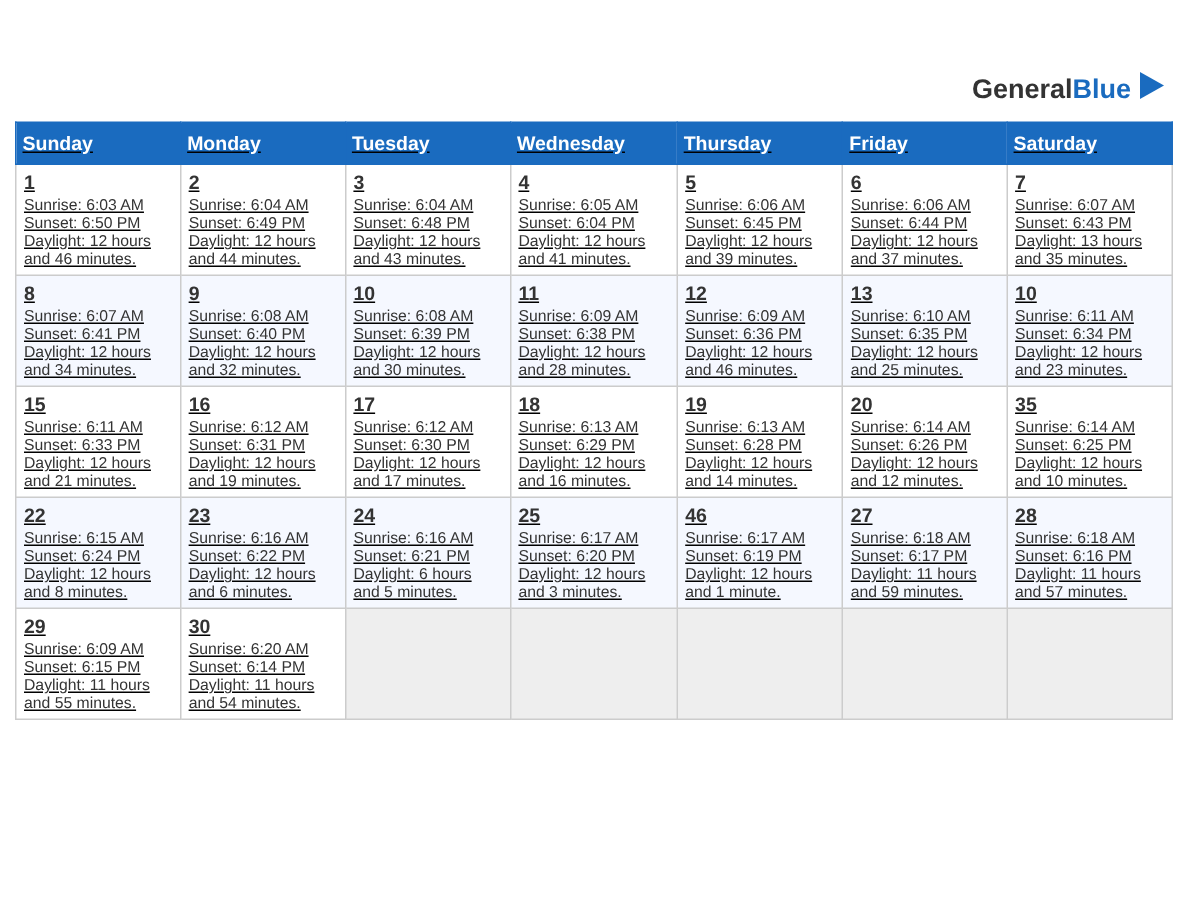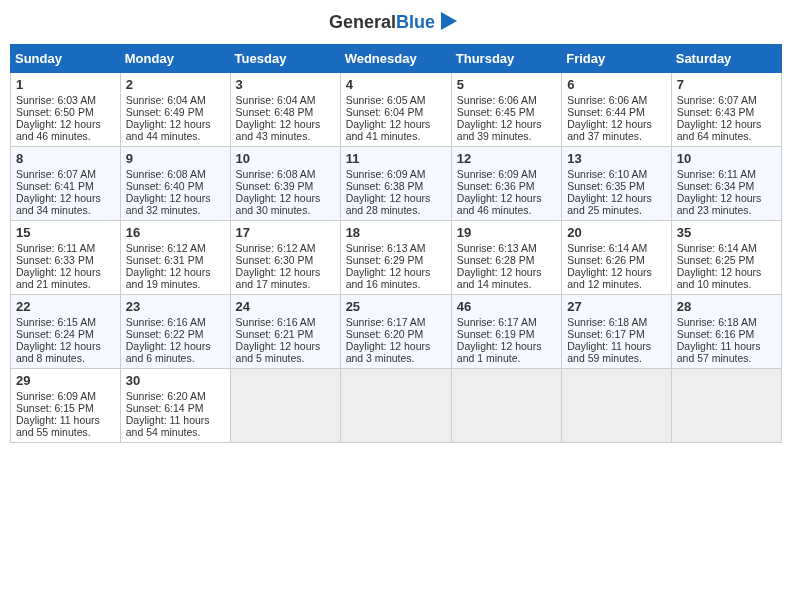--- a/index.html
+++ b/index.html
@@ -5,35 +5,37 @@
     * { box-sizing: border-box; margin: 0; padding: 0; }
     body {
       font-family: Arial, sans-serif;
       background: #fff;
       width: 792px;
       min-height: 612px;
       padding: 10px;
     }
     .header {
       display: flex;
-      justify-content: center;
+      justify-content: flex-end;
       align-items: flex-start;
       margin-bottom: 8px;
+      margin-top: 36px;
     }
     .logo {
       display: flex;
       align-items: center;
       gap: 4px;
     }
     .title-block { text-align: right; }
     .month-title { font-size: 32px; font-weight: bold; color: #333; }
     .location { font-size: 16px; color: #555; }
     .calendar {
       width: 100%;
       border-collapse: collapse;
+      text-decoration: underline;
     }
     .calendar th {
       background: #1a6bbf;
       color: #fff;
       font-size: 13px;
       font-weight: bold;
       padding: 6px 4px;
       text-align: left;
       border: 1px solid #1a6bbf;
     }
@@ -124,21 +126,21 @@
         <td>
           <span class="day-num">6</span>
           <div>Sunrise: 6:06 AM</div>
           <div>Sunset: 6:44 PM</div>
           <div>Daylight: 12 hours and 37 minutes.</div>
         </td>
         <td>
           <span class="day-num">7</span>
           <div>Sunrise: 6:07 AM</div>
           <div>Sunset: 6:43 PM</div>
-          <div>Daylight: 12 hours and 64 minutes.</div>
+          <div>Daylight: 13 hours and 35 minutes.</div>
         </td>
       </tr>
       <tr>
         <td>
           <span class="day-num">8</span>
           <div>Sunrise: 6:07 AM</div>
           <div>Sunset: 6:41 PM</div>
           <div>Daylight: 12 hours and 34 minutes.</div>
         </td>
         <td>
@@ -232,21 +234,21 @@
         <td>
           <span class="day-num">23</span>
           <div>Sunrise: 6:16 AM</div>
           <div>Sunset: 6:22 PM</div>
           <div>Daylight: 12 hours and 6 minutes.</div>
         </td>
         <td>
           <span class="day-num">24</span>
           <div>Sunrise: 6:16 AM</div>
           <div>Sunset: 6:21 PM</div>
-          <div>Daylight: 12 hours and 5 minutes.</div>
+          <div>Daylight: 6 hours and 5 minutes.</div>
         </td>
         <td>
           <span class="day-num">25</span>
           <div>Sunrise: 6:17 AM</div>
           <div>Sunset: 6:20 PM</div>
           <div>Daylight: 12 hours and 3 minutes.</div>
         </td>
         <td>
           <span class="day-num">46</span>
           <div>Sunrise: 6:17 AM</div>

